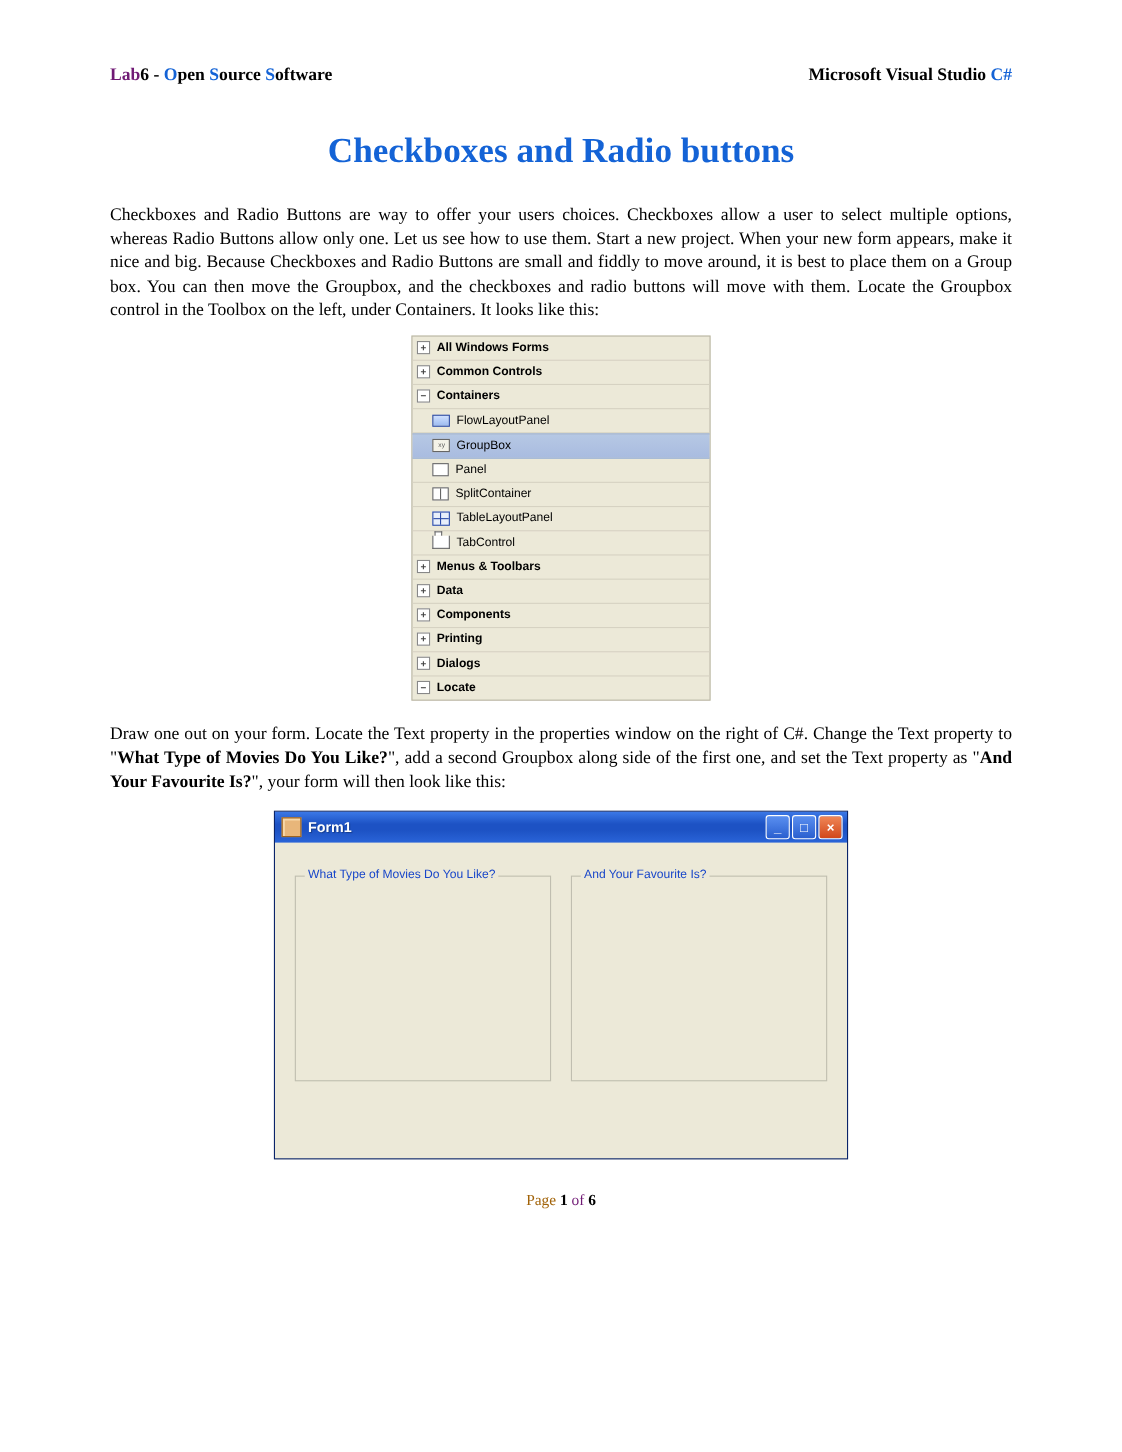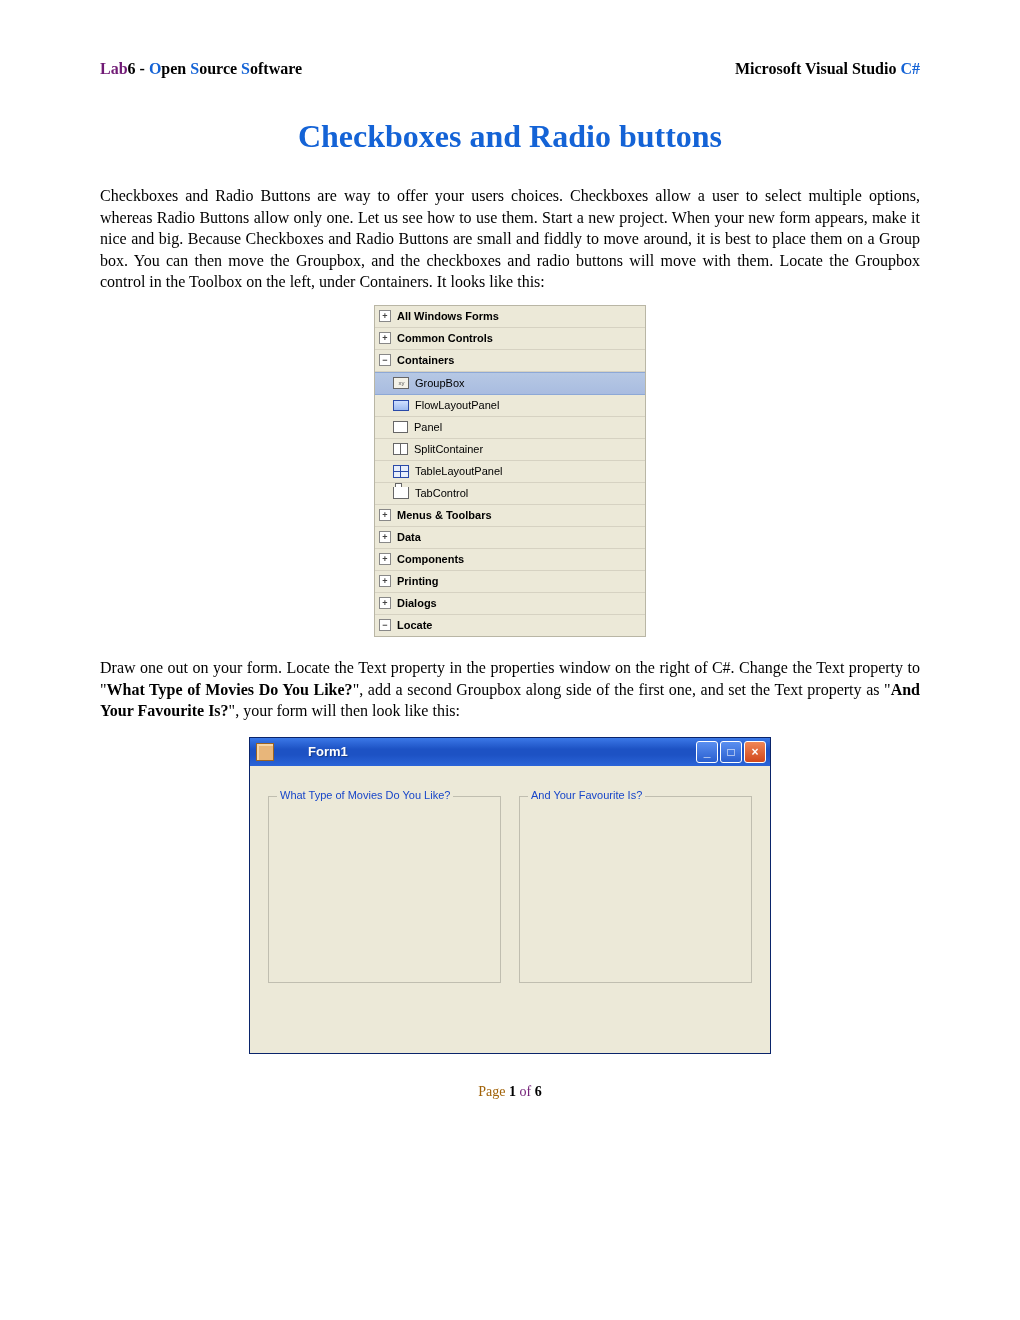--- a/index.html
+++ b/index.html
@@ -174,21 +174,21 @@
     font-size: 13px;
     font-weight: bold;
   }
   .app-icon {
     width: 16px; height: 16px;
     background: #e8b67a;
     border: 1px solid #9b6322;
     margin-right: 6px;
     box-shadow: inset 2px 2px 0 #f7d7a8;
   }
-  .title-text { flex: 1; text-shadow: 1px 1px 1px rgba(0,0,0,0.3); margin-left: 28px; }
+  .title-text { flex: 1; text-shadow: 1px 1px 1px rgba(0,0,0,0.3); }
   .winbtns { display: flex; gap: 2px; }
   .winbtn {
     width: 20px; height: 20px;
     border: 1px solid #fff;
     border-radius: 3px;
     display: flex; align-items: center; justify-content: center;
     font-size: 12px; font-weight: bold;
     color: #fff;
   }
   .winbtn.min, .winbtn.max {
@@ -253,27 +253,27 @@
         </div>
       <div class="tb-row tb-cat">
           <span class="tb-expand">+</span>
           <span>Common Controls</span>
         </div>
       <div class="tb-row tb-cat">
           <span class="tb-expand">−</span>
           <span>Containers</span>
         </div>
 
+      <div class="tb-row">
+          <span class="tb-icon flow"></span>
+          <span>FlowLayoutPanel</span>
+        </div>
       <div class="tb-row selected">
           <span class="tb-icon gbox">xy</span>
           <span>GroupBox</span>
-        </div>
-      <div class="tb-row">
-          <span class="tb-icon flow"></span>
-          <span>FlowLayoutPanel</span>
         </div>
       <div class="tb-row">
           <span class="tb-icon panel"></span>
           <span>Panel</span>
         </div>
       <div class="tb-row">
           <span class="tb-icon split"></span>
           <span>SplitContainer</span>
         </div>
       <div class="tb-row">

